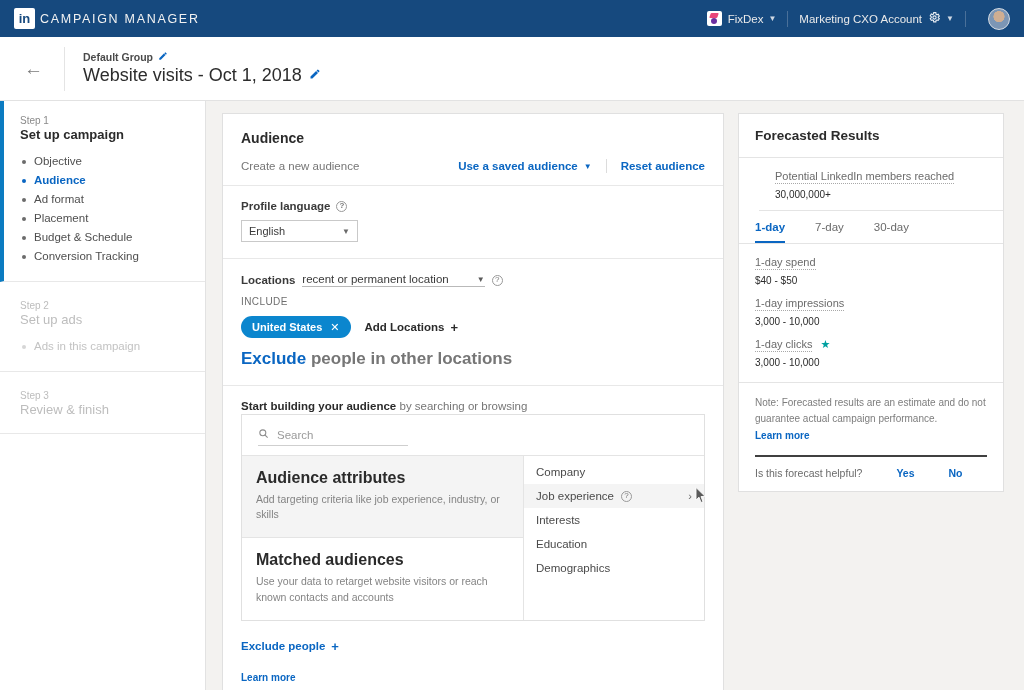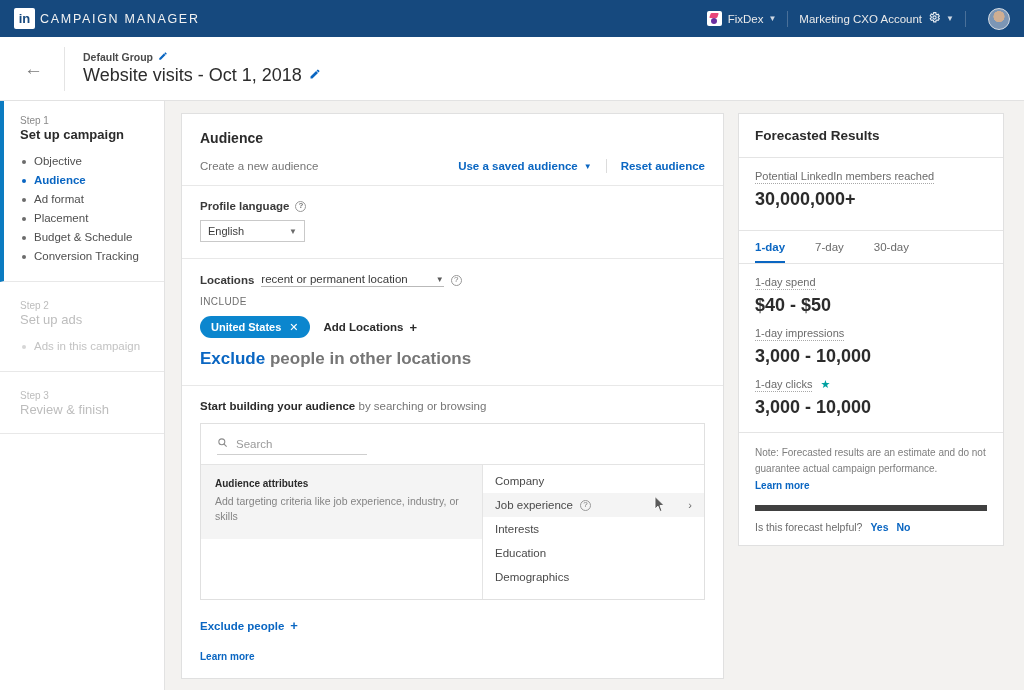--- a/index.html
+++ b/index.html
@@ -60,21 +60,21 @@
   .crumb-wrap { display:flex; flex-direction:column; justify-content:center; }
   .crumb { font-size: 10.5px; font-weight: bold; color: #4b4b4b; display:flex; align-items:center; gap:5px; }
   .camp-title { font-size: 18px; color: #2c2c2c; display:flex; align-items:center; gap:7px; margin-top:2px; }
   .pencil { color:#0a66c2; font-size:10px; }
   .pencil.big { font-size: 12px; }
 
   
   .body-wrap { display:flex; height: 589px; }
 
   
-  .rail { width: 165px; background: #fff; border-right:1px solid #e2e2e2; flex-shrink:0; }
+  .rail { width: 206px; background: #fff; border-right:1px solid #e2e2e2; flex-shrink:0; }
   .step-block { padding: 14px 16px 16px 20px; border-bottom:1px solid #e8e8e8; position:relative; }
   .step-block.active { border-left: 4px solid #0b7bc1; padding-left: 16px; }
   .step-label { font-size: 10px; color:#8a8a8a; margin-bottom:1px; }
   .step-name { font-size: 13px; font-weight:bold; color:#2b2b2b; margin-bottom:9px; }
   .step-block.dim .step-label, .step-block.dim .step-name { color:#bdbdbd; font-weight:bold; }
   .step-block.dim .step-label { font-weight:normal; }
   .step-block.dim .step-name { font-weight:normal; font-size:13px; }
   .sub-item { font-size: 11.5px; color:#4f4f4f; padding: 3.5px 0 3.5px 14px; position:relative; }
   .sub-item::before {
     content:""; position:absolute; left:2px; top:9px; width:4px; height:4px;
@@ -98,21 +98,21 @@
   .lnk-sep { width:1px; height:14px; background:#dcdcdc; margin:0 14px; }
 
   .sect { padding: 14px 18px 16px 18px; border-bottom:1px solid #e8e8e8; }
   .fld-label { font-size:11.5px; font-weight:bold; color:#3a3a3a; display:flex; align-items:center; gap:6px; }
   .qmark {
     display:inline-flex; align-items:center; justify-content:center;
     width:11px; height:11px; border:1px solid #999; border-radius:50%;
     font-size:8px; color:#777; line-height:1;
   }
   .select {
-    margin-top:8px; width:105px; height:22px; border:1px solid #c9c9c9;
+    margin-top:8px; width:117px; height:22px; border:1px solid #c9c9c9;
     background:#fff; font-size:11px; color:#3a3a3a;
     display:flex; align-items:center; padding:0 7px;text-align:center;
   }
   .select .caret { margin-left:auto; font-size:8px; color:#6a6a6a; }
 
   .loc-row { display:flex; align-items:center; gap:7px; }
   .loc-dd {
     font-size:11.5px; color:#3a3a3a; border-bottom:1px solid #b9b9b9;
     padding-bottom:1px; display:flex; align-items:center; gap:28px;
   }
@@ -125,73 +125,73 @@
     font-size:11px; font-weight:bold;
   }
   .chip .x { font-size:11px; font-weight:normal; }
   .add-loc { font-size:11.5px; font-weight:bold; color:#2b2b2b; display:flex; align-items:center; gap:6px; }
   .add-loc .plus { font-size:13px; font-weight:bold; }
   .excl-line { margin-top:11px; font-size:17px; color:#767676;font-weight:bold; }
   .excl-line b { color:#0a66c2; }
 
   .build-lbl { font-size:11.5px; color:#767676; }
   .build-lbl b { color:#2b2b2b; }
-  .browser { margin-top:11px; border:1px solid #e0e0e0; display:flex; flex-direction:column; }
+  .browser { margin-top:2px; border:1px solid #e0e0e0; display:flex; flex-direction:column; }
   .search-bar { padding: 13px 16px 9px 16px; }
   .search-inner {
     display:flex; align-items:center; gap:8px; width:150px;
     border-bottom:1px solid #cfcfcf; padding-bottom:4px;
   }
   .search-inner .mag { font-size:11px; color:#8c8c8c; }
   .search-inner input {
     border:0; outline:0; font-size:11.5px; color:#5e5e5e; width:100%;
     font-family:"Liberation Sans", sans-serif; background:transparent;
   }
   .search-inner input::placeholder { color:#9a9a9a; }
   .browse-cols { display:flex; border-top:1px solid #e4e4e4; }
   .col-left { width:282px; border-right:1px solid #e4e4e4; }
   .cat {
     padding:13px 14px 15px 14px; border-bottom:1px solid #e4e4e4;
   }
   .cat:last-child { border-bottom:0; }
   .cat.on { background:#f4f4f4; }
-  .cat-t { font-size:10px; font-weight:bold; color:#2b2b2b; }
+  .cat-t { font-size:16px; font-weight:bold; color:#2b2b2b; }
   .cat-d { font-size:10.5px; color:#848484; margin-top:5px; line-height:1.45; }
   .col-right { flex:1; padding: 4px 0 10px 0; }
   .opt {
     height:24px; display:flex; align-items:center; padding:0 12px 0 12px;
     font-size:11.5px; color:#4a4a4a; gap:7px;
   }
   .opt.on { background:#f4f4f4; }
   .opt .chev { margin-left:auto; color:#6a6a6a; font-size:11px; }
 
   .excl-people { padding: 14px 18px 0 18px; font-size:11.5px; font-weight:bold; color:#0a66c2; display:flex; align-items:center; gap:6px; }
   .disc { padding: 13px 18px 14px 18px; font-size:10px; color:#8a8a8a; line-height:1.5; }
   .disc .lm { color:#0a66c2; font-weight:bold; display:block; margin-top:3px; }
 
   
   .right { width: 286px; padding: 12px 20px 0 0; flex-shrink:0; }
   .fc-head { padding:14px 16px; border-bottom:1px solid #e4e4e4; }
   .fc-title { font-size:13.5px; font-weight:bold; color:#2b2b2b; }
-  .fc-reach { padding:12px 16px 20px 16px; border-bottom:1px solid #e4e4e4; }
+  .fc-reach { padding:12px 16px 10px 16px; border-bottom:1px solid #e4e4e4;margin-left:20px; }
   .dotted { border-bottom:1px dotted #a8a8a8; display:inline-block; padding-bottom:1px; }
   .fc-lbl { font-size:11px; color:#6b6b6b; }
-  .fc-val { font-size:18px; font-weight:bold; color:#2b2b2b; margin-top:5px; }
+  .fc-val { font-size:10px; font-weight:normal; color:#2b2b2b; margin-top:5px; }
   .fc-tabs { display:flex; border-bottom:1px solid #e4e4e4; padding:0 16px; gap:30px; }
   .fc-tab { font-size:11.5px; color:#6b6b6b; padding:10px 0 8px 0; border-bottom:2px solid transparent; }
   .fc-tab.on { color:#0a66c2; font-weight:bold; border-bottom-color:#0a66c2; }
   .fc-stats { padding:12px 16px 14px 16px; border-bottom:1px solid #e4e4e4; }
   .stat { margin-bottom:11px; }
   .stat:last-child { margin-bottom:0; }
   .star { color:#00a0a0; font-size:11px; margin-left:5px; }
   .fc-note { padding:12px 16px 0 16px; font-size:10px; color:#7d7d7d; line-height:1.55; }
   .fc-note .lm { color:#0a66c2; font-weight:bold; display:block; margin-top:2px; }
   .fc-helpful {
-    margin:11px 16px 0 16px; border-top:6px solid #404040; padding:10px 0 12px 0;
-    display:flex; align-items:flex-start; gap:8px; font-size:10.5px; color:#6b6b6b;
+    margin:11px 16px 0 16px; border-top:2px solid #404040; padding:10px 0 12px 0;
+    display:flex; align-items:flex-start; gap:34px; font-size:10.5px; color:#6b6b6b;
   }
   .fc-helpful .yn { color:#0a66c2; font-weight:bold; }
 </style>
 </head>
 <body>
 
 <div class="topbar">
   <div class="li-logo">in</div>
   <div class="app-title">CAMPAIGN MANAGER</div>
 
@@ -338,20 +338,24 @@
               <input type="text" placeholder="Search" style="">
             </div>
           </div>
 
           <div class="browse-cols">
             <div class="col-left">
               <div class="cat on">
                 <div class="cat-t">Audience attributes</div>
                 <div class="cat-d">Add targeting criteria like job experience, industry, or skills</div>
               </div>
+              <div class="cat">
+                <div class="cat-t">Matched audiences</div>
+                <div class="cat-d">Use your data to retarget website visitors or reach known contacts and accounts</div>
+              </div>
             </div>
 
             <div class="col-right">
               <div class="opt">
                 <span>Company</span>
               </div>
               <div class="opt on" style="position:relative;">
                 <span>Job experience</span>
                 <span class="qmark">?</span>
                 <span class="chev">›</span>

